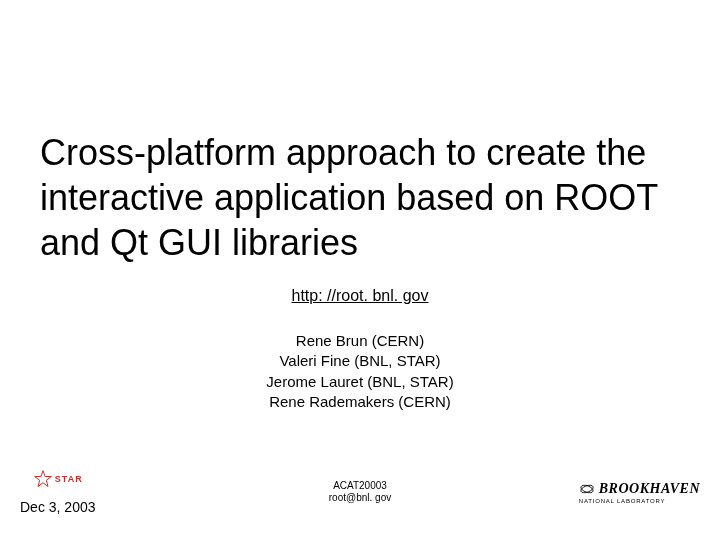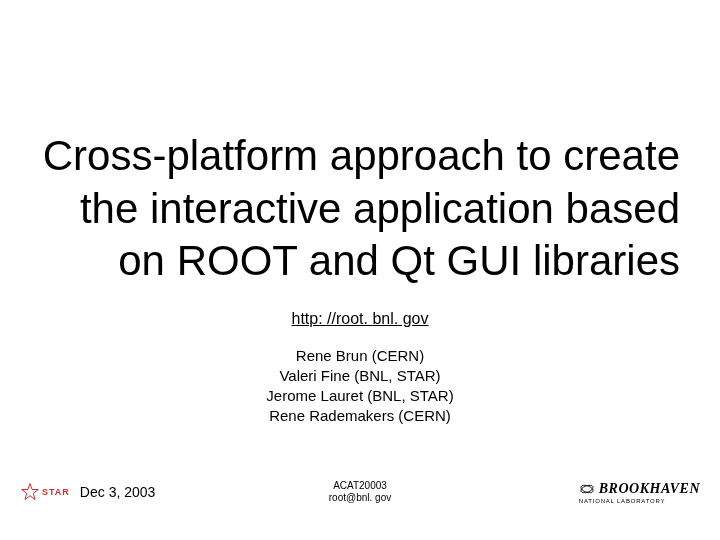--- a/index.html
+++ b/index.html
@@ -1,22 +1,22 @@
 <!DOCTYPE html>
 <html><head>
 <meta charset="utf-8">
 <style>
   * { margin: 0; padding: 0; box-sizing: border-box; }
   html, body { width: 720px; height: 540px; background: #fff; font-family: Arial, Helvetica, sans-serif; color: #000; }
   .slide { width: 720px; height: 540px; position: relative; }
-  .title { font-size: 42px; text-align: right; line-height: 1.25; padding: 130px 40px 0 40px; font-weight: 400; }
+  .title { font-size: 36px; text-align: left; line-height: 1.25; padding: 130px 40px 0 40px; font-weight: 400; }
   .link { text-align: center; font-size: 16px; margin-top: 22px; text-decoration: underline; }
-  .authors { text-align: center; font-size: 15px; margin-top: 18px; line-height: 1.35; }
+  .authors { text-align: center; font-size: 15px; margin-top: 26px; line-height: 1.35; }
   .footer { position: absolute; bottom: 28px; left: 0; width: 100%; height: 40px; display: flex; align-items: center; }
-  .footer-left { position: absolute; left: 20px; display: flex; align-items: center; gap: 10px; }
+  .footer-left { position: absolute; left: 20px; display: flex; align-items: center; gap: 10px; flex-direction: column; }
   .footer-center { width: 100%; text-align: center; font-size: 10px; line-height: 1.2; }
   .footer-right { position: absolute; right: 20px; display: flex; align-items: center; justify-content: flex-end; }
   .date { font-size: 14px; }
   .star-logo { display: inline-flex; align-items: center; gap: 2px; }
   .star-logo svg { display: block; }
   .star-text { font-size: 9px; letter-spacing: 1px; color: #c9302c; font-weight: bold; }
   .bnl-logo { display: inline-flex; flex-direction: column; align-items: flex-start; line-height: 1; }
   .bnl-top { font-family: Georgia, 'Times New Roman', serif; font-weight: bold; font-style: italic; font-size: 14px; letter-spacing: 0.5px; color: #000; }
   .bnl-bottom { font-size: 6px; letter-spacing: 0.8px; color: #000; margin-top: 1px; }
   .bnl-row { display: flex; align-items: center; gap: 4px; }

